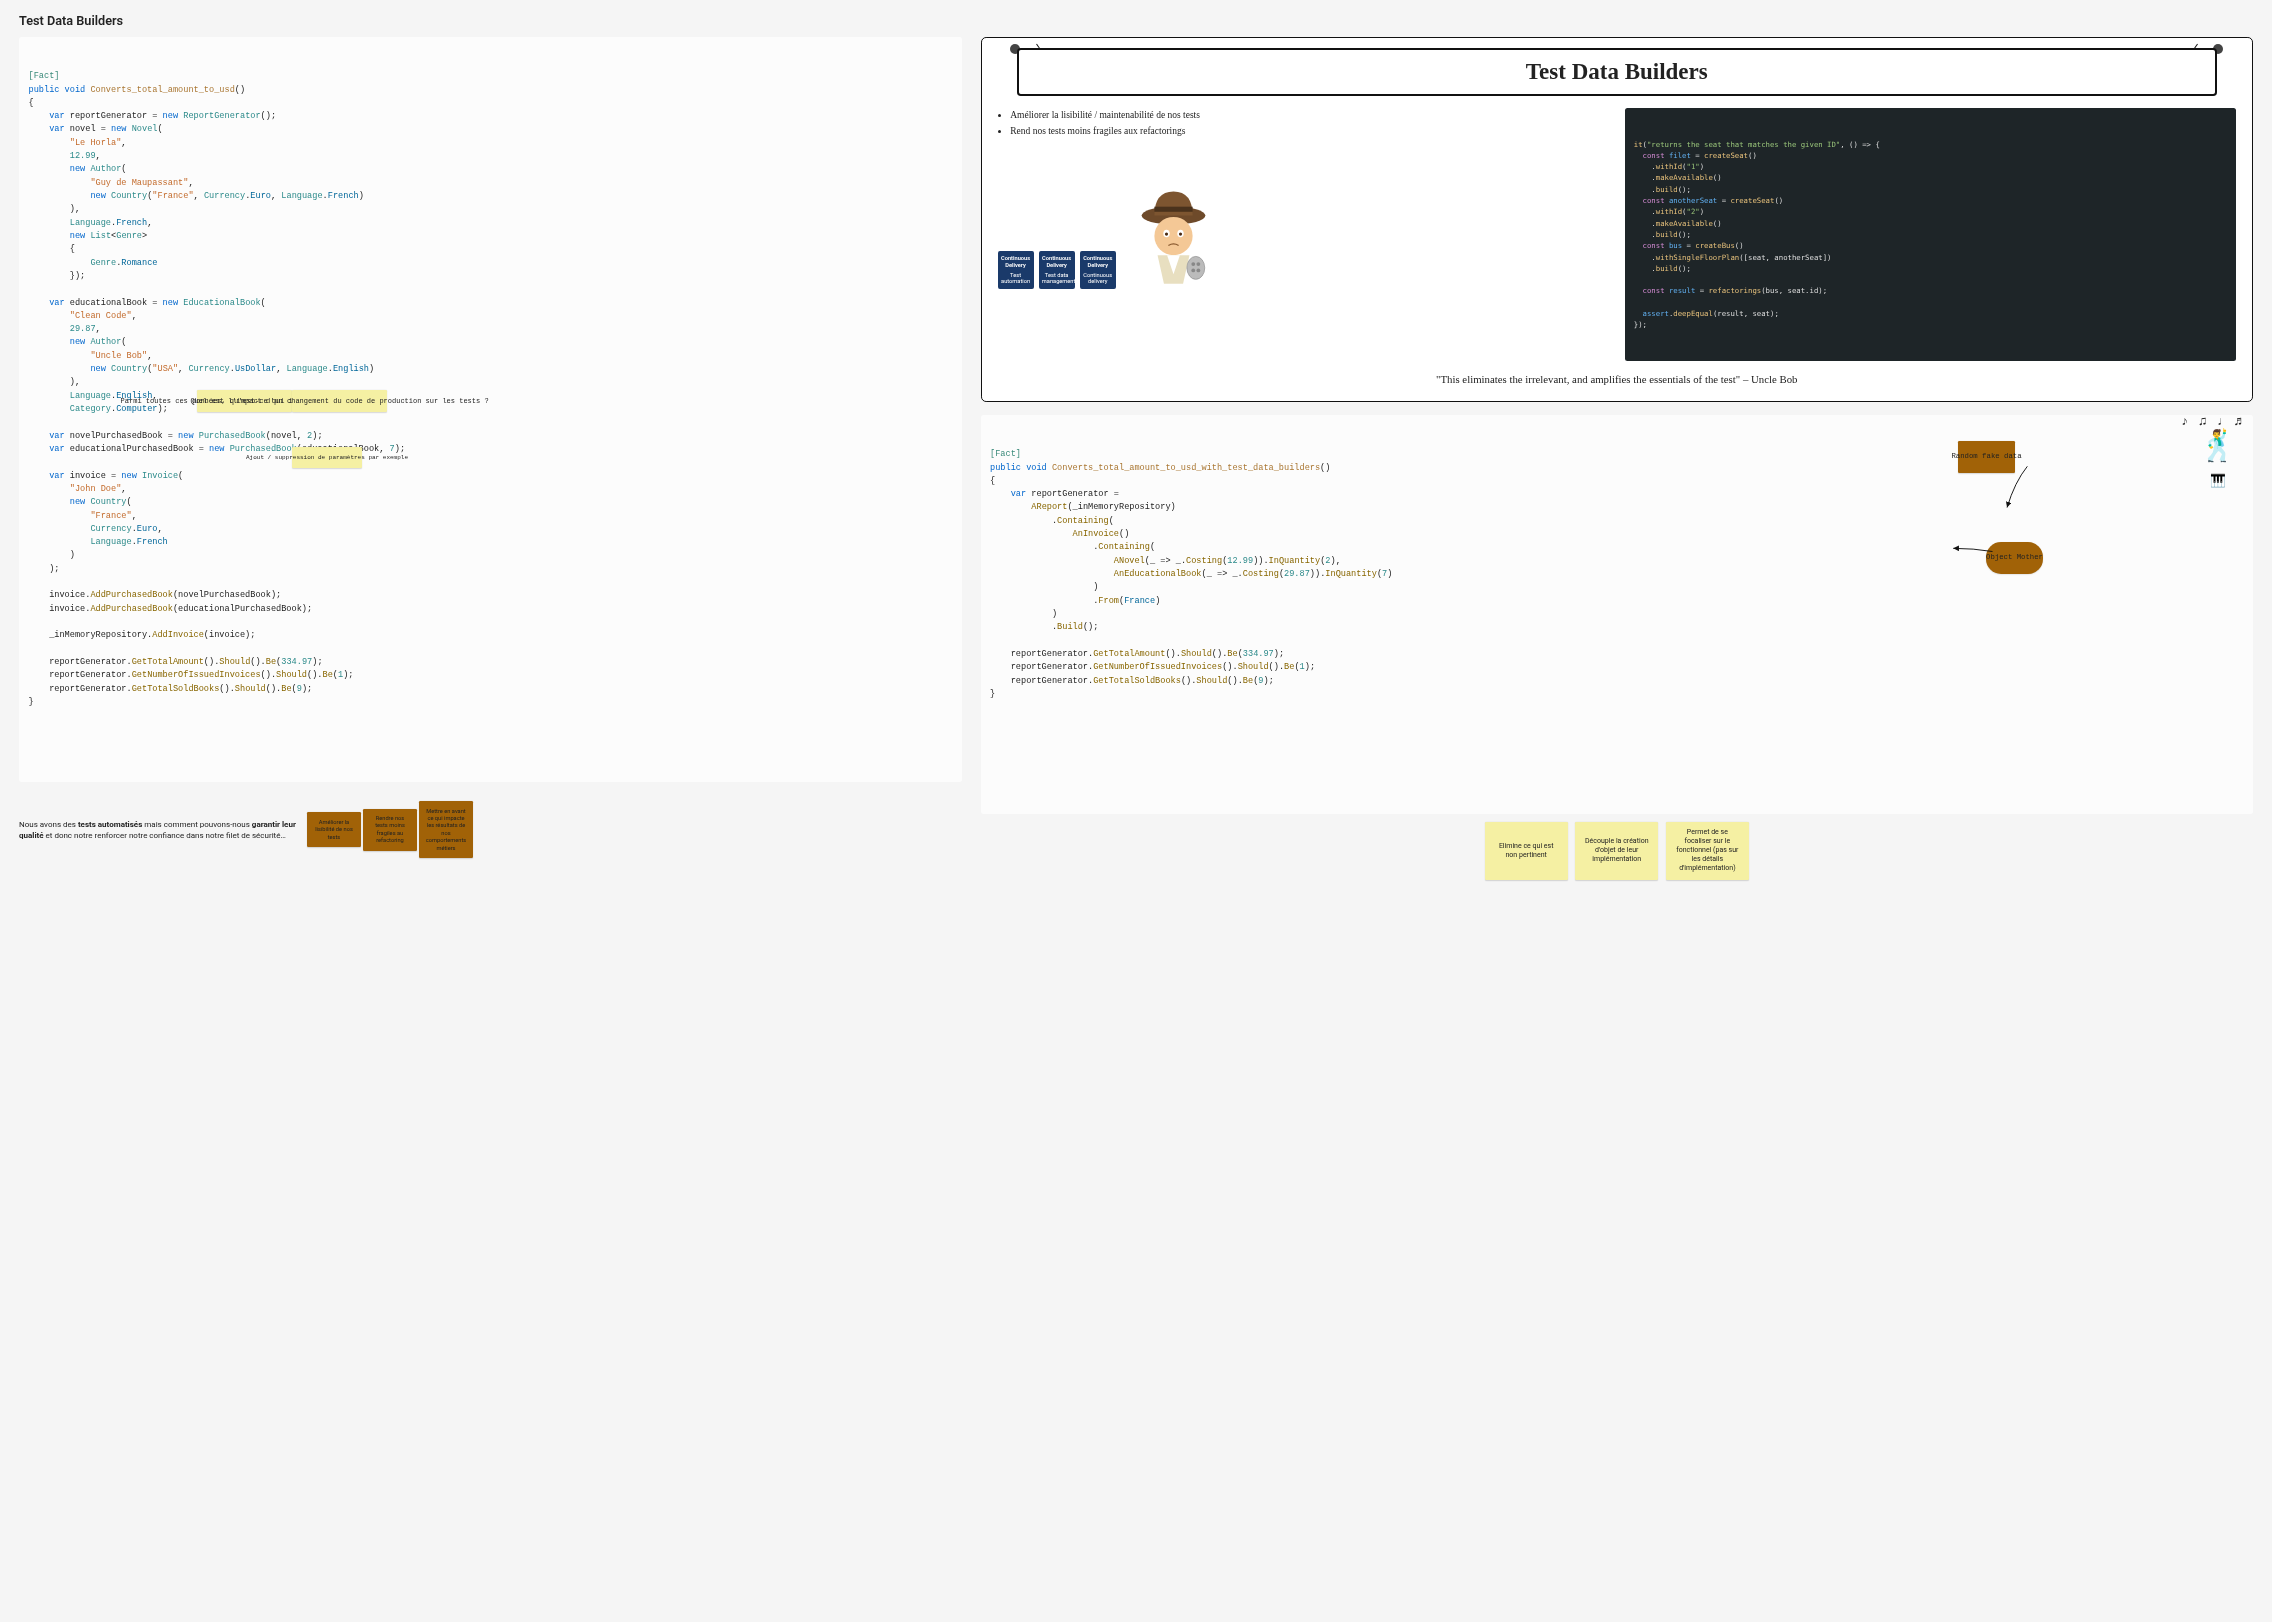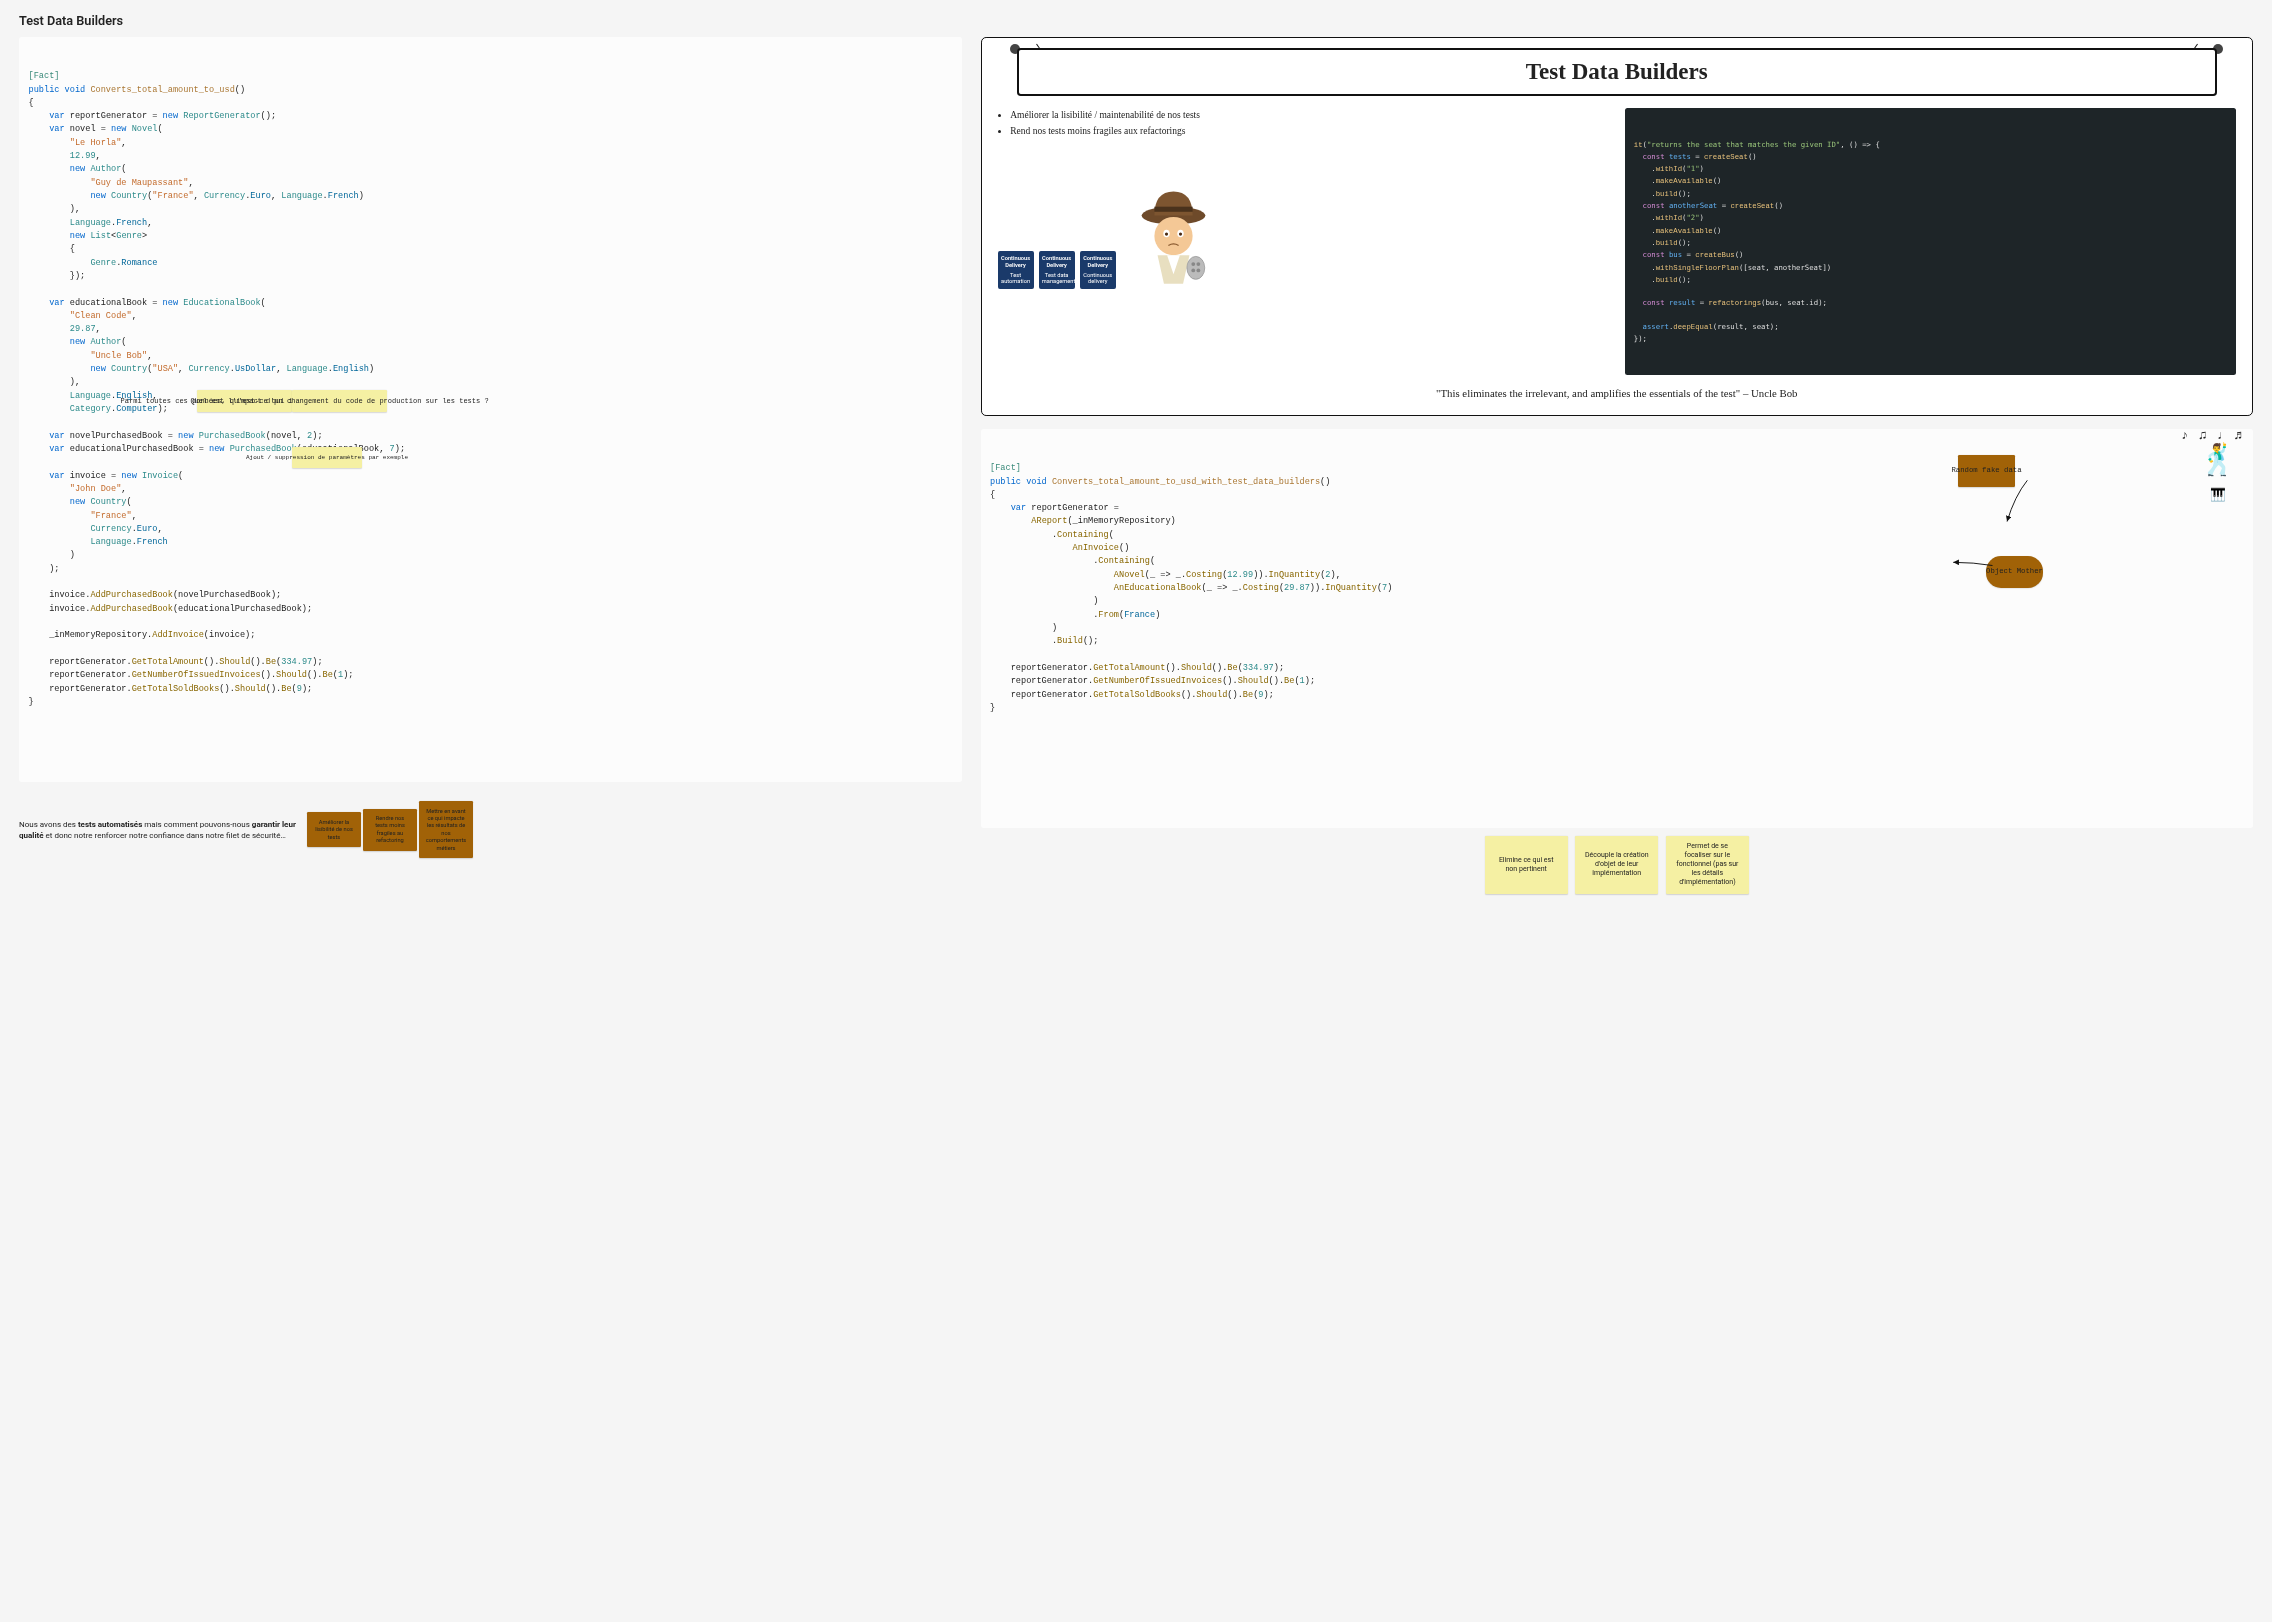--- a/index.html
+++ b/index.html
@@ -29,21 +29,21 @@
   .string.l { left: 38px; top: -3.8px; transform: rotate(-35deg); }
   .string.r { right: 38px; top: -3.8px; transform: rotate(35deg); }
   .poster-body { display: grid; grid-template-columns: 1fr 1fr; gap: 16px; align-items: start; }
   .bullets { font-family: "Comic Sans MS",cursive; font-size: 9.5px; line-height: 1.6; padding-left: 12.7px; margin-bottom: 12.7px; }
   .bullets li { list-style: disc; }
   .books-row { display: flex; gap: 5.1px; margin-top: 12.7px; }
   .book { background: #1a3a6a; color: #fff; font-size: 5.7px; text-align: center; padding: 3.8px 3.2px; width: 36px; border-radius: 1.9px; line-height: 1.2; display: flex; flex-direction: column; justify-content: space-between; height: 38px; }
   .book .t { font-weight: 600; }
   .avatar { position: relative; margin-left: 9.5px; margin-top: -6.4px; }
   .dark-code { background: #1e2528; color: #ddd; border-radius: 2.5px; padding: 7.6px 9px; font-family: Consolas,monospace; font-size: 7.3px; line-height: 1.55; white-space: pre; overflow-x: auto; }
-  .dc-kw { color: #d18ad1; } .dc-fn { color: #e6c07b; font-family: Liberation Mono, monospace; } .dc-str { color: #98c379; } .dc-const { color: #61afef; } .dc-plain{color:#ddd;}
+  .dc-kw { color: #d18ad1; } .dc-fn { color: #e6c07b; } .dc-str { color: #98c379; } .dc-const { color: #61afef; } .dc-plain{color:#ddd;}
   .quote { font-family: "Comic Sans MS",cursive; font-size: 10.8px; text-align: center; margin-top: 12.7px; font-weight: 500; }
   .sticky { padding: 6.4px 7.6px; font-size: 7px; line-height: 1.3; text-align: center; border-radius: 1.3px; display: flex; align-items: center; justify-content: center; box-shadow: 0 0.6px 1.3px rgba(0,0,0,.15); }
   .sticky.yellow { background: #f5f0a3; }
   .sticky.green  { background: #a16207; }
   .sticky.sm { width: 64px; height: 41px; }
   .sticky.md { width: 83px; }
   .sticky.tiny { width: 54px; font-size: 5.7px; }
   .sticky.label { width: 57px; height: 32px; font-size: 7.3px; }
 
   .sticky-abs { position: absolute; }
@@ -192,21 +192,21 @@
                 <circle cx="96" cy="124" r="3" fill="#888"></circle>
                   <circle cx="104" cy="124" r="3" fill="#888"></circle>
                 <circle cx="96" cy="134" r="3" fill="#888"></circle>
                   <circle cx="104" cy="134" r="3" fill="#888"></circle>
               </svg>
             </div>
           </div>
         </div>
         <div class="dark-code">
           <div id="dark-code-pre"><pre style="margin:0;font-family:inherit;"><span class="dc-fn">it</span><span class="dc-plain">(</span><span class="dc-str">"returns the seat that matches the given ID"</span><span class="dc-plain">, () =&gt; {</span>
-<span class="dc-plain">  </span><span class="dc-kw">const </span><span class="dc-const">tests</span><span class="dc-plain"> = </span><span class="dc-fn">createSeat</span><span class="dc-plain">()</span>
+<span class="dc-plain">  </span><span class="dc-kw">const </span><span class="dc-const">filet</span><span class="dc-plain"> = </span><span class="dc-fn">createSeat</span><span class="dc-plain">()</span>
 <span class="dc-plain">    .</span><span class="dc-fn">withId</span><span class="dc-plain">(</span><span class="dc-str">"1"</span><span class="dc-plain">)</span>
 <span class="dc-plain">    .</span><span class="dc-fn">makeAvailable</span><span class="dc-plain">()</span>
 <span class="dc-plain">    .</span><span class="dc-fn">build</span><span class="dc-plain">();</span>
 <span class="dc-plain">  </span><span class="dc-kw">const </span><span class="dc-const">anotherSeat</span><span class="dc-plain"> = </span><span class="dc-fn">createSeat</span><span class="dc-plain">()</span>
 <span class="dc-plain">    .</span><span class="dc-fn">withId</span><span class="dc-plain">(</span><span class="dc-str">"2"</span><span class="dc-plain">)</span>
 <span class="dc-plain">    .</span><span class="dc-fn">makeAvailable</span><span class="dc-plain">()</span>
 <span class="dc-plain">    .</span><span class="dc-fn">build</span><span class="dc-plain">();</span>
 <span class="dc-plain">  </span><span class="dc-kw">const </span><span class="dc-const">bus</span><span class="dc-plain"> = </span><span class="dc-fn">createBus</span><span class="dc-plain">()</span>
 <span class="dc-plain">    .</span><span class="dc-fn">withSingleFloorPlan</span><span class="dc-plain">([seat, anotherSeat])</span>
 <span class="dc-plain">    .</span><span class="dc-fn">build</span><span class="dc-plain">();</span>

